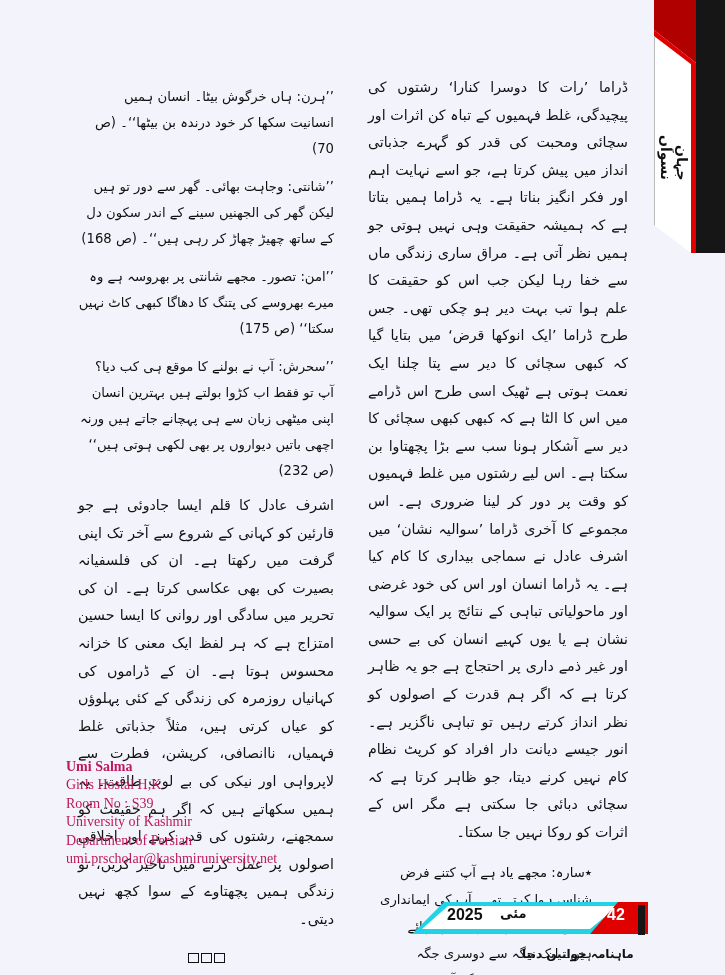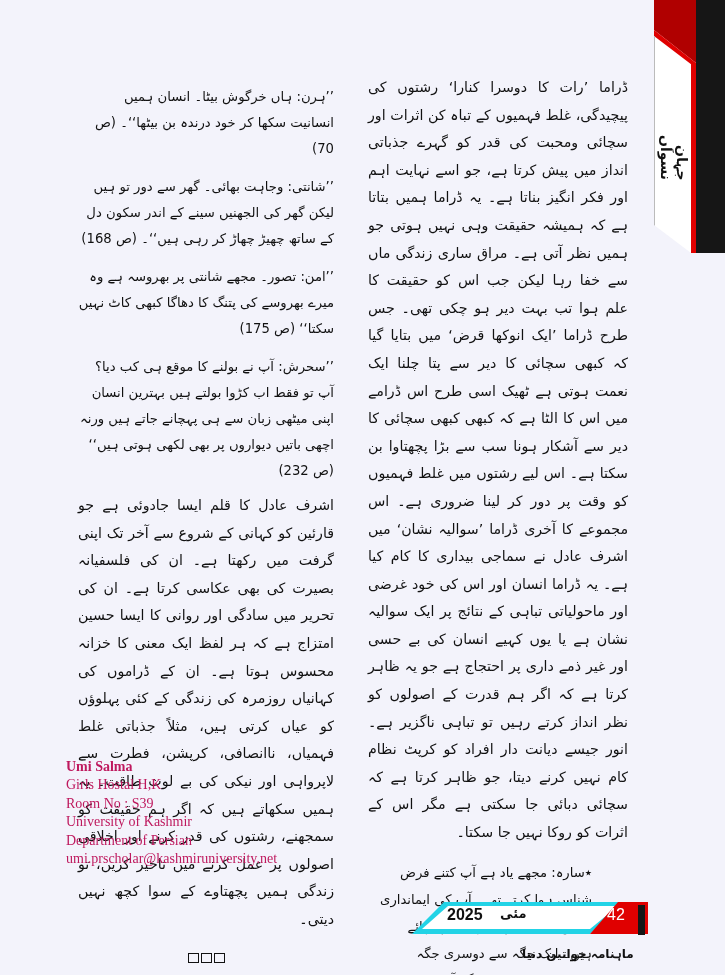--- a/index.html
+++ b/index.html
@@ -31,21 +31,21 @@
   
   .author { position:absolute; left:66px; top:758px; width:280px; direction:ltr; text-align:left;
     font-family:"Liberation Serif", serif; font-size:14px; line-height:18.4px; color:#be185d; }
   .author .name { font-weight:bold; }
   
   .footer { position:absolute; left:412px; top:900px; width:236px; height:36px; }
   .footer svg { position:absolute; left:0; top:0; }
   .footer-mag { position:absolute; left:110px; top:7px; font-size:12px; font-weight:bold; direction:rtl;margin-top:40px; }
   .footer-month { position:absolute; left:88px; top:6px; font-size:13px; font-weight:bold; direction:rtl; }
   .footer-year { position:absolute; left:35px; top:6px; font-size:16px; font-weight:bold; font-family:"Liberation Sans", sans-serif; }
-  .footer-page { position:absolute; left:195px; top:6px; font-size:16px; font-weight:normal; color:#fff; font-family:"Liberation Sans", sans-serif; }
+  .footer-page { position:absolute; left:195px; top:6px; font-size:16px; font-weight:bold; color:#fff; font-family:"Liberation Sans", sans-serif; }
   .footer-bar { position:absolute; left:638px; top:905px; width:7px; height:30px; background:#161616; }
 </style>
 </head>
 <body>
 
 <div class="side-dark"></div>
 <div class="side-tab">
   <svg width="42" height="253" viewBox="0 0 42 253">
     <rect x="0" y="0" width="42" height="253" fill="#ffffff"></rect>
     <polygon points="0,0 42,0 42,63 0,30" fill="#b00000"></polygon>

